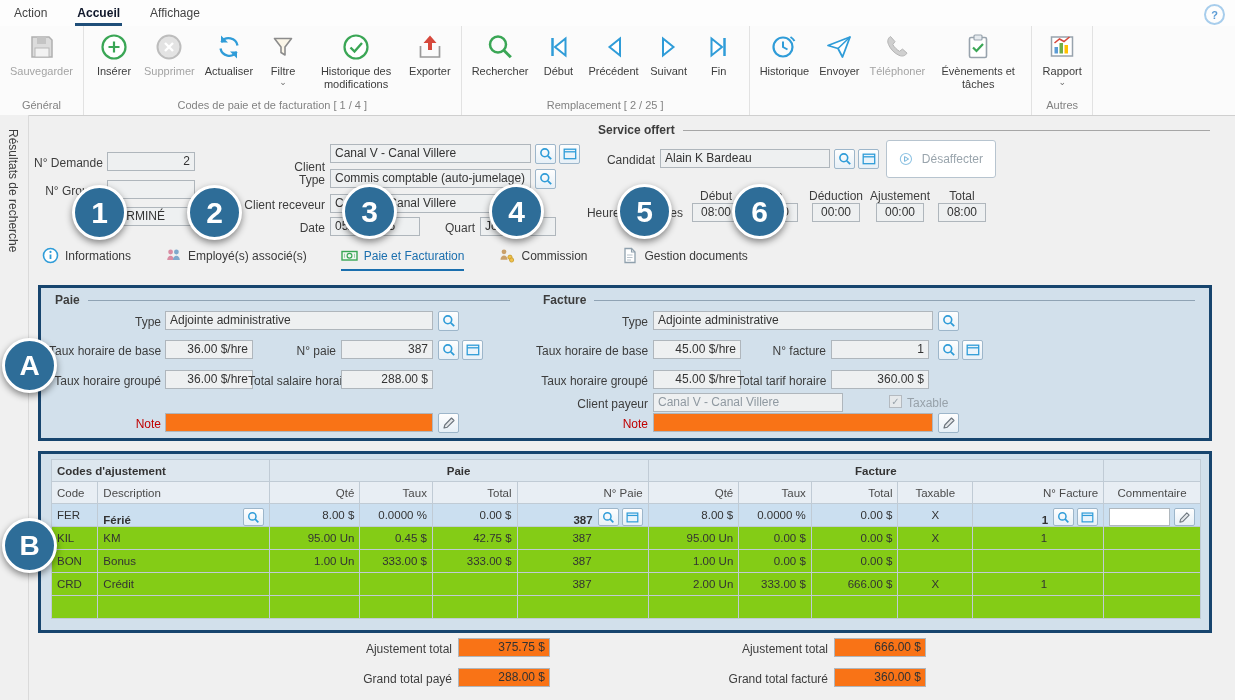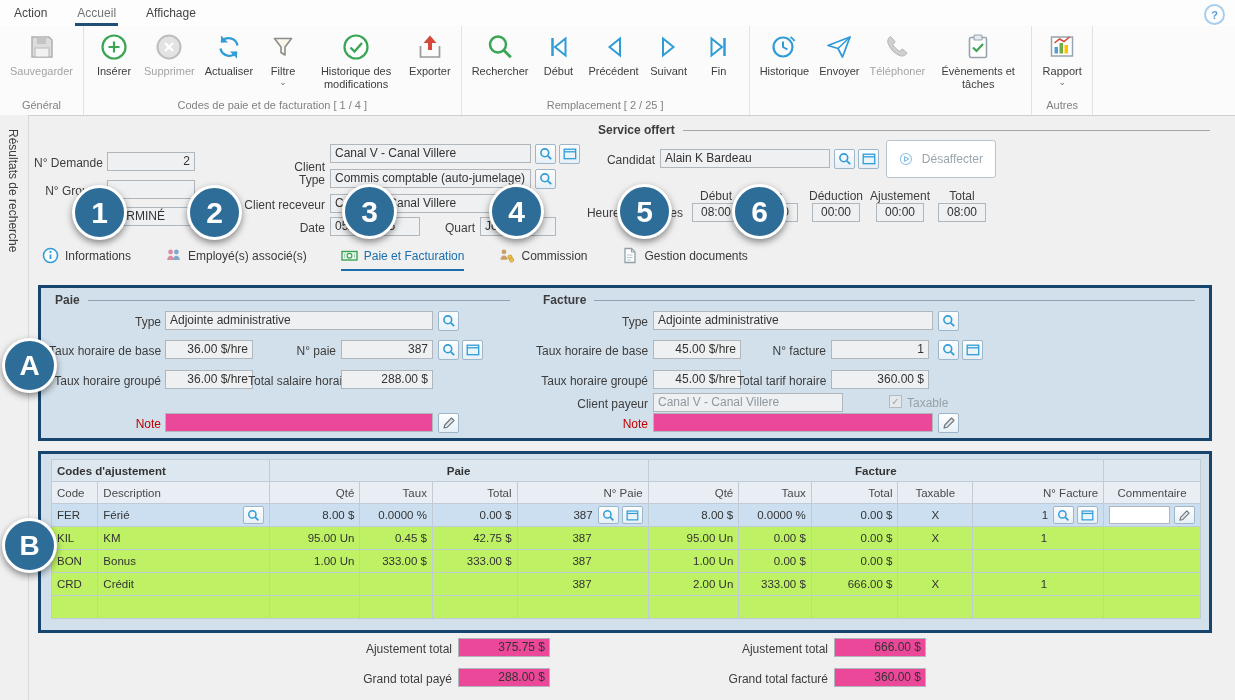--- a/index.html
+++ b/index.html
@@ -4,21 +4,21 @@
 <style>
   html,body{margin:0;padding:0;}
   body{width:1235px;height:700px;position:relative;background:#f0f0f0;
        font-family:"Liberation Sans",sans-serif;font-size:12px;color:#333;overflow:hidden;}
   .app{position:absolute;inset:0;}
 
   
   .menubar{position:absolute;left:0;top:0;right:0;height:26px;background:#fdfdfd;
            display:flex;align-items:center;padding-left:14px;gap:30px;}
   .menu-item{font-size:12px;color:#444;position:relative;}
-  .menu-item.active{font-weight:normal;color:#737373;}
+  .menu-item.active{font-weight:bold;color:#0f172a;}
   .menu-item.active::after{content:"";position:absolute;left:-2px;right:-2px;bottom:-6px;height:3px;background:#1f4e79;}
   .menubar-help{position:absolute;right:10px;top:4px;width:17px;height:17px;border-radius:50%;
                 border:2px solid #a7cdec;color:#5b9bd5;font-weight:bold;font-size:11px;
                 display:flex;align-items:center;justify-content:center;}
 
   
   .ribbon{position:absolute;left:0;top:26px;right:0;height:89px;background:#fbfbfb;
           border-bottom:1px solid #cfcfcf;display:flex;}
   .rgroup{display:flex;flex-direction:column;border-right:1px solid #e2e2e2;padding:2px 5px 0;}
   .rbuttons{flex:1;display:flex;align-items:flex-start;}
@@ -38,21 +38,21 @@
   .ghead{position:absolute;display:flex;align-items:center;font-weight:bold;font-size:12px;color:#3d3d3d;white-space:nowrap;}
   .ghead::after{content:"";flex:1;height:1px;background:#a6a6a6;margin-left:8px;}
   .lbl{position:absolute;height:16px;line-height:16px;font-size:12px;color:#3d3d3d;text-align:right;white-space:nowrap;}
   .lbl.red{color:#c00000;}
   .lbl.dim{color:#98a2aa;}
   .lbl.center{text-align:center;}
   .fld{position:absolute;height:19px;line-height:17px;box-sizing:border-box;background:#eef0f1;
        border:1px solid #afb6bc;padding:0 4px;font-size:12px;color:#333;white-space:nowrap;overflow:hidden;}
   .fld.right{text-align:right;}
   .fld.center{text-align:center;}
-  .fld.white{background:#ec4899;}
+  .fld.white{background:#f97316;}
   .fld.dimtext{color:#8f99a1;}
   .sbtn{position:absolute;width:21px;height:20px;box-sizing:border-box;border:1px solid #9db6ca;border-radius:2px;
         background:linear-gradient(#fefefe,#e7f0f7);display:flex;align-items:center;justify-content:center;}
   .sbtn svg{width:14px;height:14px;display:block;}
   .desaffecter{position:absolute;display:flex;align-items:center;gap:9px;background:#fff;border:1px solid #b7c4cf;
                border-radius:3px;padding:0 12px;box-sizing:border-box;}
   .desaffecter svg{width:26px;height:26px;}
   .desaffecter .dlabel{color:#9aa5ad;font-size:12px;}
 
   
@@ -65,34 +65,34 @@
   .section{position:absolute;left:10px;width:1174px;box-sizing:border-box;border:3px solid #17456e;background:#d2e0eb;}
   #sectionA{top:170px;height:156px;}
   #sectionB{top:336px;height:182px;}
   .sec-head{position:absolute;display:flex;align-items:center;font-weight:bold;font-size:12px;color:#3d3d3d;}
   .sec-head::after{content:"";flex:1;height:1px;background:#8fa3b4;margin-left:8px;}
   .chk{position:absolute;width:13px;height:13px;box-sizing:border-box;border:1px solid #b4bac0;background:#e6e9eb;
        color:#9aa4ac;font-size:10px;line-height:11px;text-align:center;}
 
   
   table.adj{position:absolute;left:10px;top:5px;width:1150px;border-collapse:collapse;table-layout:fixed;
-            font-size:11.5px;background:#bef264;}
+            font-size:11.5px;background:#84cc16;}
   .adj th,.adj td{border:1px solid #c0cbd5;padding:0 5px;height:22px;box-sizing:border-box;
                   white-space:nowrap;overflow:hidden;}
   .adj thead .band th{background:#dde7ef;font-weight:bold;color:#333;text-align:center;}
   .adj thead .band th.band-title{text-align:left;}
   .adj thead .cols th{background:#e8eef4;font-weight:normal;color:#4a4a4a;text-align:left;}
   .adj thead .cols th.num{text-align:right;}
   .adj thead .cols th.ctr{text-align:center;}
   .adj td{color:#333;height:23px;}
   .adj td.num{text-align:right;}
   .adj td.ctr{text-align:center;}
   .adj td.padno{padding-right:56px;text-align:right;}
   .adj tr.selected td{background:#cbdff0;}
-  .cellflex{display:flex;align-items:center;height:100%;}
+  .cellflex{display:flex;align-items:flex-end;height:100%;font-weight:bold;}
   .cellflex .val{flex:1;text-align:right;overflow:hidden;}
   .cellflex .val.left{text-align:left;}
   .iconpair{display:flex;gap:3px;margin-left:5px;}
   .sbtn-inline{width:21px;height:18px;box-sizing:border-box;border:1px solid #9db6ca;border-radius:2px;
                background:linear-gradient(#fefefe,#e7f0f7);display:flex;align-items:center;justify-content:center;flex:0 0 auto;}
   .sbtn-inline svg{width:13px;height:13px;display:block;}
   .cfield{flex:1;height:16px;background:#fff;border:1px solid #b0b8be;margin-right:4px;}
 
   
   .ann{position:absolute;width:55px;height:55px;box-sizing:border-box;border-radius:50%;background:#2e6d98;

